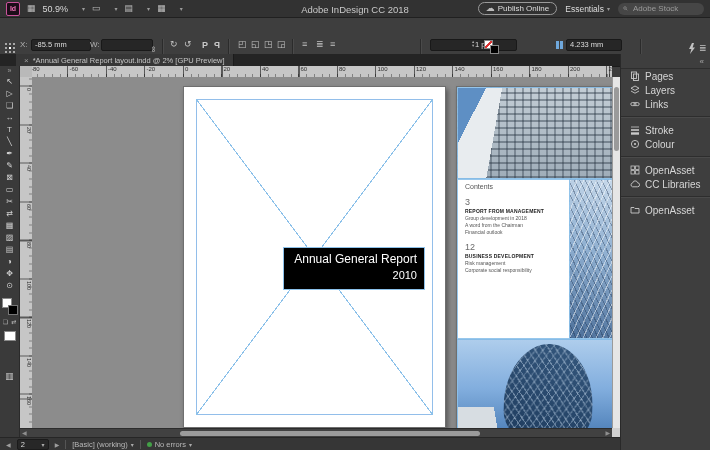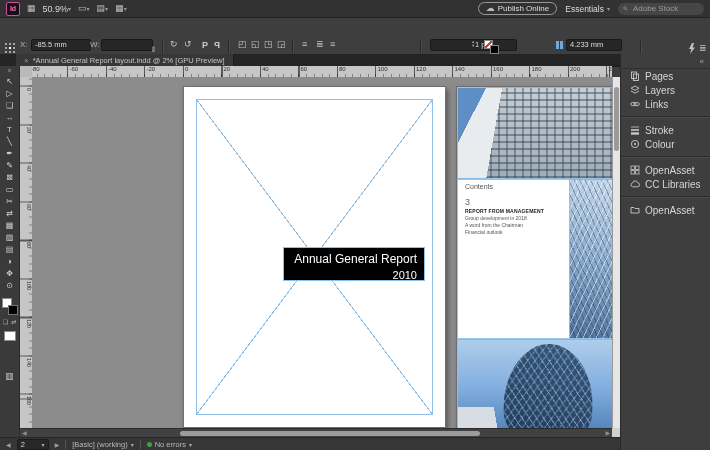--- a/index.html
+++ b/index.html
@@ -6,21 +6,21 @@
   #app{position:relative;width:710px;height:450px;background:#3d3d3d;overflow:hidden;
        font-family:"Liberation Sans",sans-serif;-webkit-font-smoothing:antialiased;}
   .abs{position:absolute;}
   
   #topbar{position:absolute;left:0;top:0;width:710px;height:18px;background:#323232;
           border-bottom:1px solid #202020;display:flex;align-items:center;gap:7px;padding:0 6px;box-sizing:border-box;}
   #id-logo{width:12px;height:12px;background:#1d0d19;border:1px solid #c9539b;border-radius:2px;
            color:#ef72b6;font-size:7px;font-weight:bold;display:flex;align-items:center;justify-content:center;}
   .tb-icon{color:#bdbdbd;font-size:9px;line-height:1;}
   .tb-caret{color:#9a9a9a;font-size:6px;line-height:1;}
-  .tb-group{display:flex;align-items:center;gap:0;}
+  .tb-group{display:flex;align-items:center;gap:14px;}
   #zoom-level{color:#d8d8d8;font-size:9px;}
   #app-title{position:absolute;left:50%;top:0;transform:translateX(-50%);height:18px;display:flex;align-items:center;
              color:#c9c9c9;font-size:9.5px;}
   #topbar-right{margin-left:auto;display:flex;align-items:center;gap:8px;}
   #publish-btn{display:flex;align-items:center;gap:3px;border:1px solid #9a9a9a;border-radius:8px;
                padding:1px 7px;color:#ddd;font-size:8px;}
   #workspace{display:flex;align-items:center;gap:3px;color:#ddd;font-size:8.5px;}
   #stock-search{display:flex;align-items:center;gap:3px;background:#464646;border-radius:8px;height:12px;
                 width:86px;padding:0 5px;box-sizing:border-box;}
   #stock-search input{background:transparent;border:none;outline:none;color:#ddd;font-size:8px;width:64px;
@@ -87,21 +87,21 @@
   #view-mode{margin-top:30px;color:#cfcfcf;font-size:9px;}
   
   #canvas{position:absolute;left:32px;top:77px;width:580px;height:351px;background:#8c8c8c;overflow:hidden;}
   .page{position:absolute;background:#fff;border:1px solid #6f6f6f;box-shadow:2px 3px 5px rgba(0,0,0,.4);box-sizing:border-box;}
   #left-page{left:151px;top:9px;width:263px;height:342px;}
   #right-page{left:424px;top:9px;width:156px;height:342px;}
   #lp-margins{position:absolute;left:12px;top:12px;right:12px;bottom:12px;border:1px solid #ef84dc;}
   #lp-frame-x{position:absolute;left:12px;top:12px;right:12px;bottom:12px;border:1px solid rgba(140,193,234,.95);
      background-image:linear-gradient(to bottom right,transparent calc(50% - .5px),#8cc1ea calc(50% - .5px),#8cc1ea calc(50% + .5px),transparent calc(50% + .5px)),
                       linear-gradient(to bottom left,transparent calc(50% - .5px),#8cc1ea calc(50% - .5px),#8cc1ea calc(50% + .5px),transparent calc(50% + .5px));}
-  #cover-title-frame{position:absolute;left:99px;top:160px;width:142px;height:34px;background:#000;
+  #cover-title-frame{position:absolute;left:99px;top:160px;width:142px;height:43px;background:#000;
      border:1px solid #8cc1ea;box-sizing:border-box;text-align:right;padding:5px 7px 0 0;}
   #cover-title{color:#fff;font-size:12px;line-height:13px;}
   #cover-year{color:#fff;font-size:11px;line-height:12px;margin-top:3px;}
   .rp-frame{position:absolute;border:1px solid rgba(140,193,234,.9);box-sizing:border-box;overflow:hidden;}
   #rp-photo-top{left:0;top:0;width:156px;height:92px;
      background:linear-gradient(117deg,#5e8fc4 0 14%,rgba(0,0,0,0) 14%),
                 linear-gradient(100deg,#e8ecef 0 26%,rgba(0,0,0,0) 26%),
                 repeating-linear-gradient(90deg,rgba(35,48,62,.35) 0 2px,rgba(0,0,0,0) 2px 8px),
                 repeating-linear-gradient(0deg,rgba(35,48,62,.4) 0 2px,rgba(0,0,0,0) 2px 7px),
                 linear-gradient(180deg,#c3cdd5,#9fadb9);}
@@ -168,20 +168,21 @@
       <span class="tb-caret">▾</span>
     </div>
     <div class="tb-group">
       <span class="tb-icon">▤</span>
       <span class="tb-caret">▾</span>
     </div>
     <div class="tb-group">
       <span class="tb-icon">▦</span>
       <span class="tb-caret">▾</span>
     </div>
+    <div id="app-title">Adobe InDesign CC 2018</div>
     <div id="topbar-right">
       <div id="publish-btn">
         <span class="tb-icon">☁</span>
         <span>Publish Online</span>
       </div>
       <div id="workspace">
         <span>Essentials</span>
         <span class="tb-caret">▾</span>
       </div>
       <div id="stock-search">
@@ -423,20 +424,26 @@
       </div>
       <div class="toc">
         <div class="toc-heading">Contents</div>
         <div class="toc-sec">
           <div class="toc-num">3</div>
           <div class="toc-title">REPORT FROM MANAGEMENT</div>
           <div class="toc-items">Group development in 2018
 A word from the Chairman
 Financial outlook</div>
         </div>
+        <div class="toc-sec">
+          <div class="toc-num">12</div>
+          <div class="toc-title">BUSINESS DEVELOPMENT</div>
+          <div class="toc-items">Risk management
+Corporate social responsibility</div>
+        </div>
       </div>
     </div>
 
   </div>
 
   <div id="vscroll">
     <div id="vscroll-thumb"></div>
   </div>
   <div id="hscrollrow">
     <span class="hscroll-arrow" style="left:2px;">◀</span>

